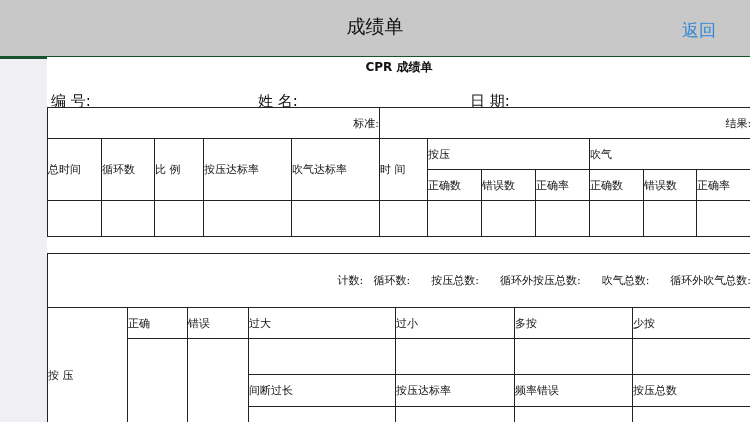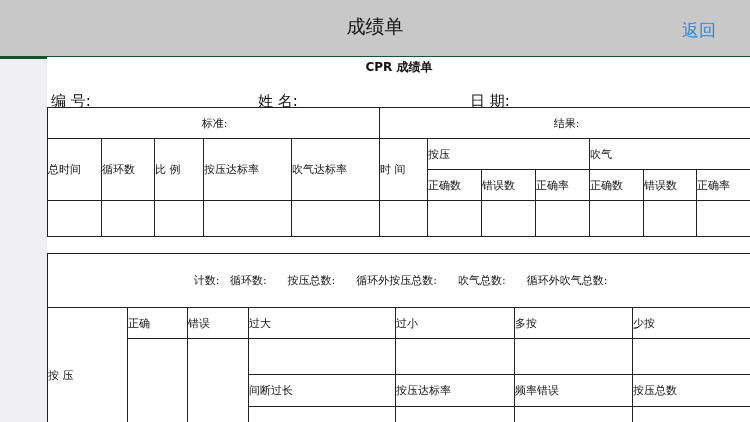--- a/index.html
+++ b/index.html
@@ -25,21 +25,21 @@
     position:absolute; left:39px; top:57px; width:704px; height:365px; background:#fff;margin-left:8px;
   }
   .doc-title {
     position:absolute; left:0; right:0; top:2px; text-align:center; font-size:12px; font-weight:bold;
   }
   .meta {
     position:absolute; top:35px; font-size:15px;
   }
   table { border-collapse:collapse; position:absolute; table-layout:fixed; }
   td { border:1.5px solid #222; font-size:11px; text-align:left; padding:0; }
-  td.left { text-align:center; padding-left:2px; }
+  td.left { text-align:right; padding-left:2px; }
   #t1 { left:0; top:50px; width:704px; }
   #t2 { left:0; top:196px; width:704px; }
 </style>
 </head>
 <body>
 
 <div class="navbar">
   <div class="nav-title">成绩单</div>
   <div class="nav-back">返回</div>
 </div>

